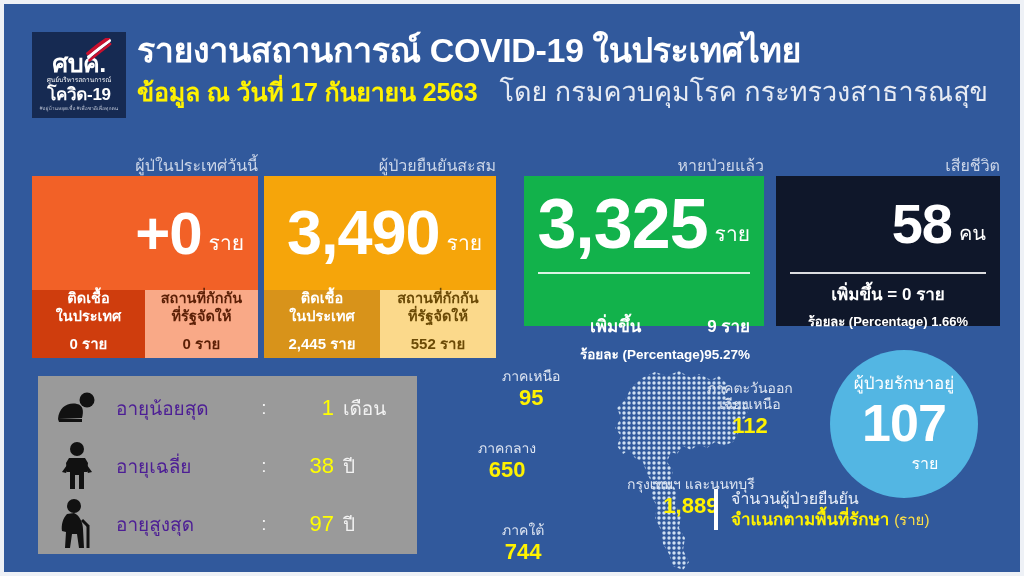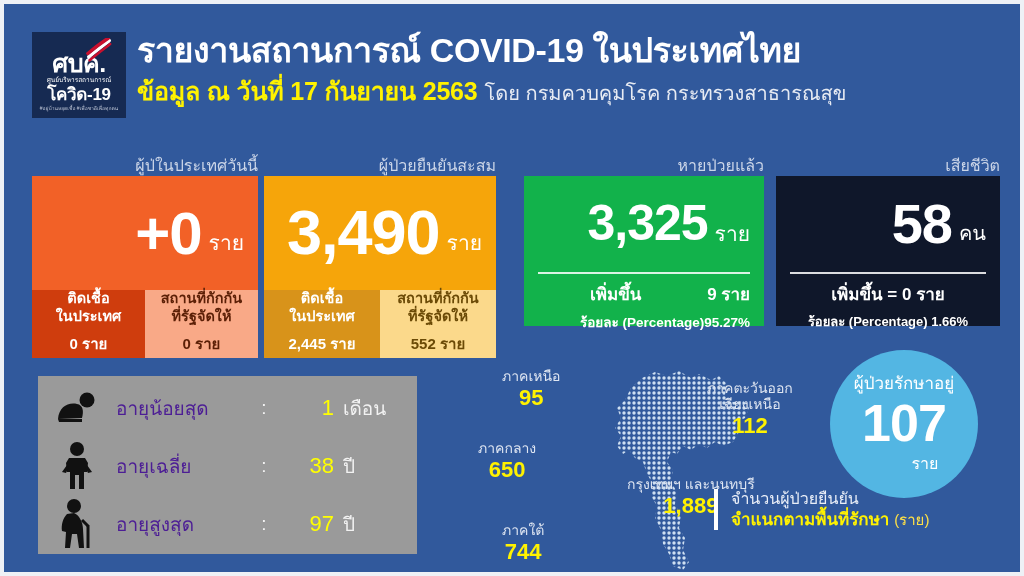--- a/index.html
+++ b/index.html
@@ -47,21 +47,21 @@
   .title-block { position: absolute; left: 133px; top: 27px; }
   .title-line1 {
     color: #ffffff; font-size: 34px; font-weight: bold;
     letter-spacing: -0.4px; line-height: 1.15; white-space: nowrap;
   }
   .title-line2 { margin-top: 6px; white-space: nowrap; line-height: 1.2; }
   .title-date {
     color: #fff200; font-size: 25px; font-weight: bold; letter-spacing: -0.2px;
   }
   .title-by {
-    color: #e7ebf3; font-size: 20px; font-weight: normal; margin-left: 7px;
+    color: #e7ebf3; font-size: 27px; font-weight: normal; margin-left: 22px;
   }
 
   
   .card-heading {
     position: absolute;
     color: #ccd6e8; font-size: 16px;
     text-align: right; white-space: nowrap;
   }
 
   
@@ -97,23 +97,23 @@
   #card-cum { left: 260px; top: 172px; width: 232px; height: 182px; }
   #card-cum .card-top { height: 114px; background: #f6a50a; }
   #card-cum .big-number { font-size: 63px; }
   #card-cum .card-bottom { height: 68px; }
   #card-cum .sc-a { background: #d8931a; color: #ffffff; }
   #card-cum .sc-b { background: #fbd98b; color: #6b4a06; }
 
   
   #card-rec { left: 520px; top: 172px; width: 240px; height: 150px; background: #12b24b; }
   #card-rec .card-top { height: 96px; }
-  #card-rec .big-number { font-size: 50px; }
+  #card-rec .big-number { font-size: 70px; }
   .divider-line { height: 2px; background: rgba(255,255,255,0.85); margin: 0 14px; }
-  .mini-rows { padding: 6px 14px 0 14px; }
+  .mini-rows { padding: 6px 14px 0 14px; margin-top: 32px; }
   .mini-row {
     display: flex; justify-content: space-between; align-items: baseline;
     color: #ffffff; white-space: nowrap;
   }
   .mini-row.r1 { font-size: 17px; font-weight: bold; padding-left: 52px; }
   .mini-row.r2 { font-size: 13.5px; font-weight: bold; margin-top: 4px; justify-content: flex-end; }
 
   
   #card-die { left: 772px; top: 172px; width: 224px; height: 150px; background: #0f172a; }
   #card-die .card-top { height: 96px; }

